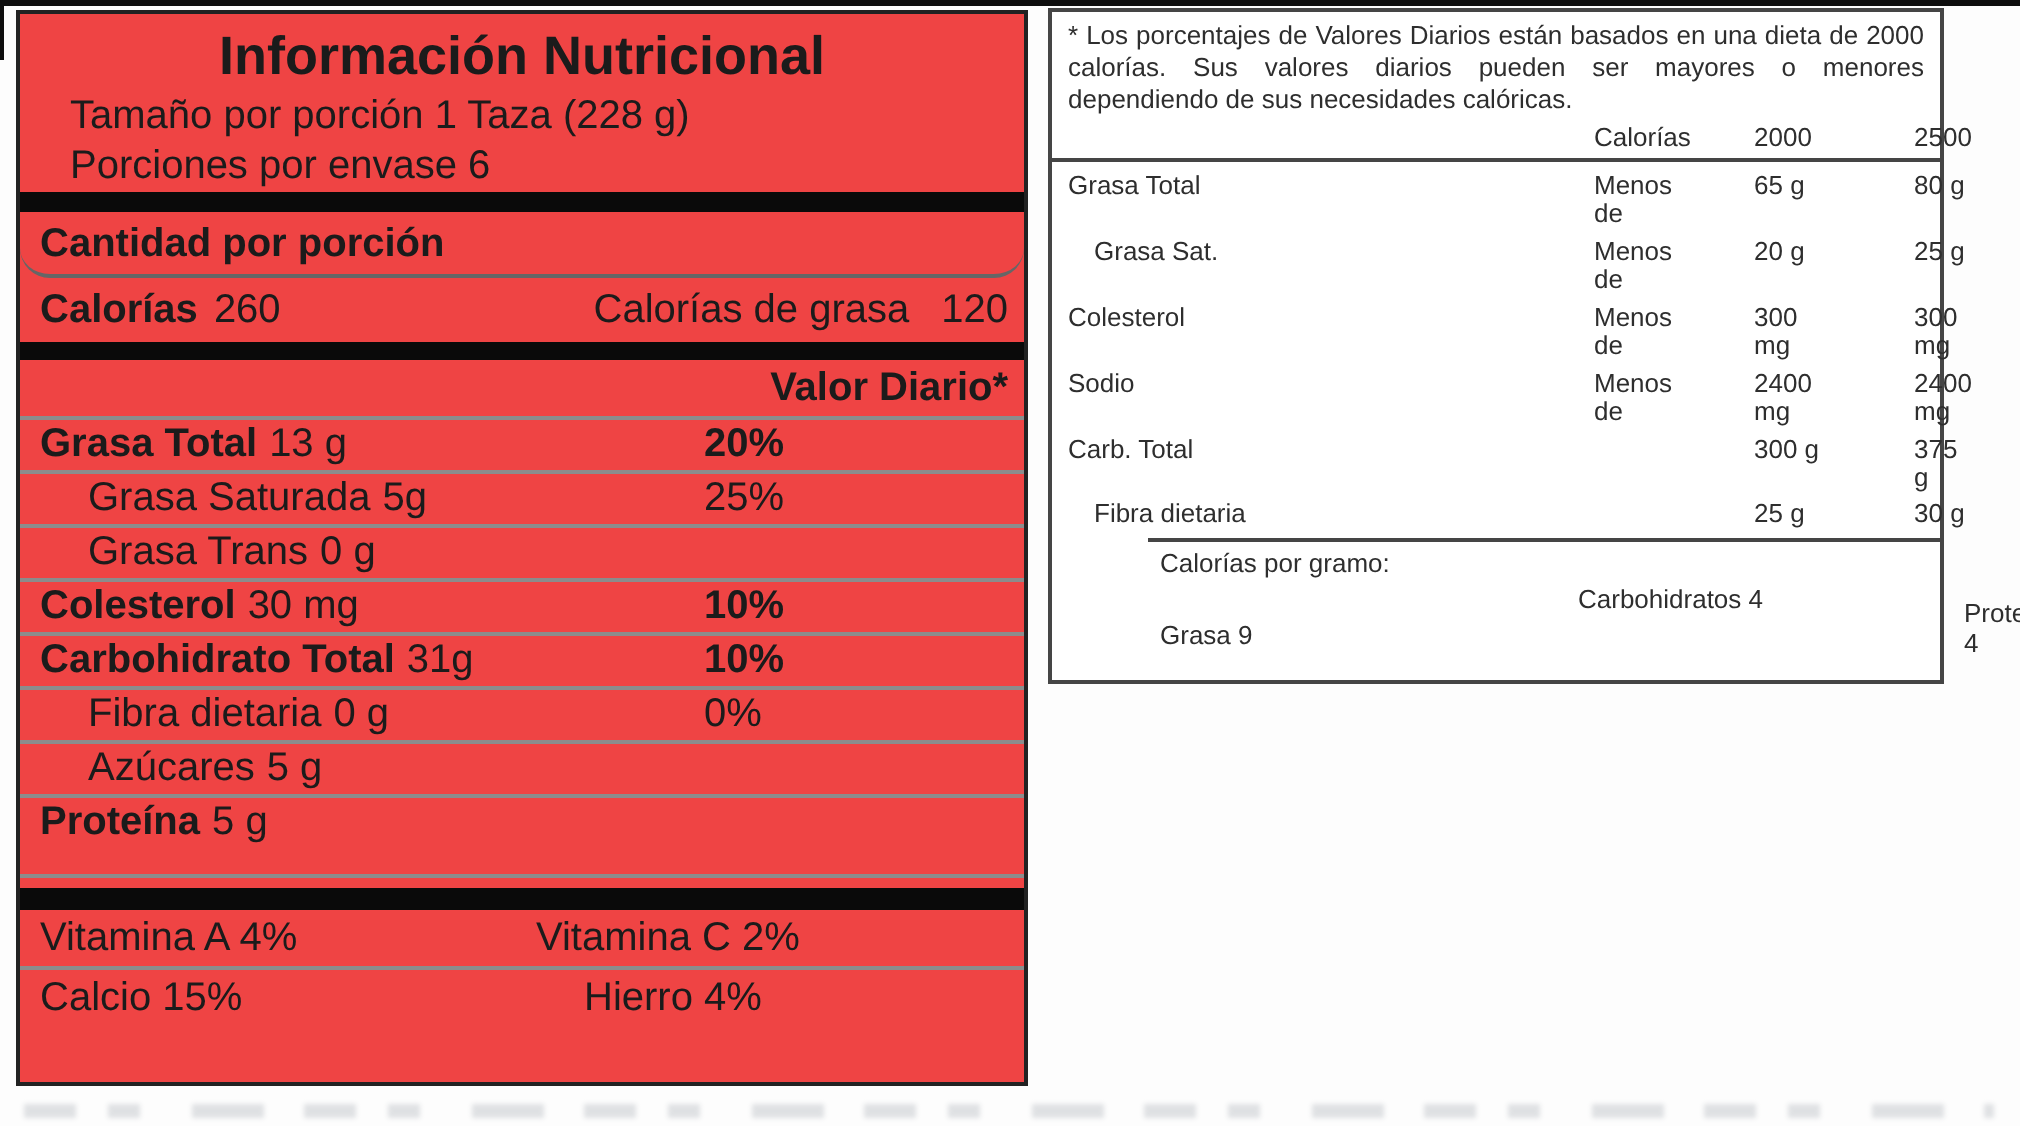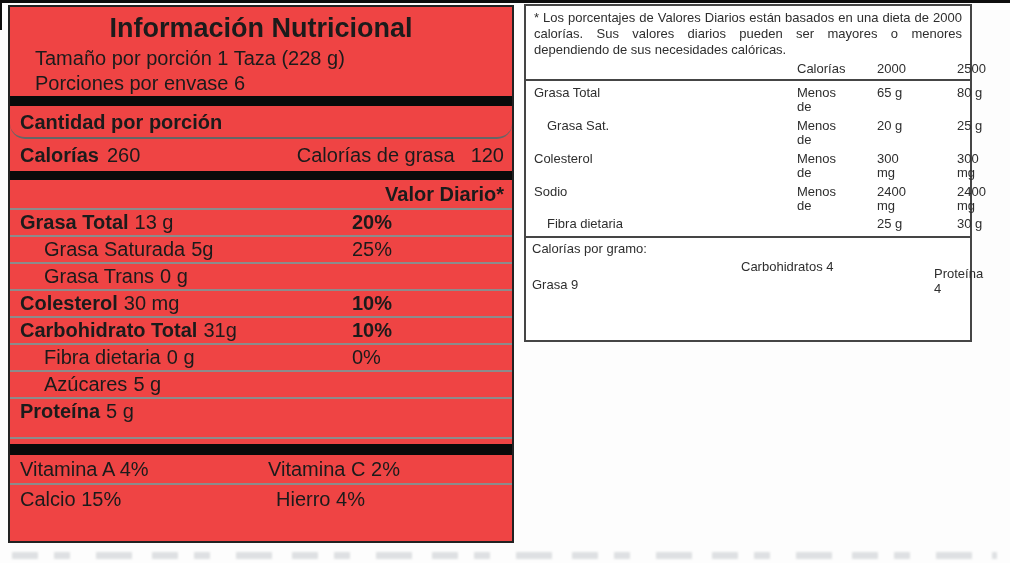--- a/index.html
+++ b/index.html
@@ -34,38 +34,38 @@
   .nrow{position:relative;font-size:20px;line-height:21px;padding:2px 8px 2px 10px;border-bottom:2px solid #8c8c8c;}
   .nrow.ind{padding-left:34px;}
   .nrow.bold .nname,.nrow.bold .ndv{font-weight:bold;}
   .nrow .namt{margin-left:6px;}
   .nrow .ndv{position:absolute;left:342px;top:2px;}
   .nrow.tall{height:34px;}
   .gap8{height:5px;}
   .vitrow{position:relative;font-size:20px;line-height:22px;padding:3px 8px 3px 10px;border-bottom:2px solid #8c8c8c;}
   .vitrow:last-child{border-bottom:none;}
   .vit2{position:absolute;left:258px;top:3px;}
-  .vit2b{left:266px;}
+  .vit2b{left:282px;}
 
   
   .panel-right{
     position:absolute;left:524px;top:4px;width:448px;height:338px;
     border:2px solid #454545;background:#fff;box-sizing:border-box;
     font-size:13px;color:#2e2e2e;
   }
   .fnote{padding:4px 8px 3px;text-align:justify;line-height:16px;}
   .fgrid{display:grid;grid-template-columns:263px 80px 80px 1fr;padding:0 8px;align-items:start;}
   .fhead{padding-bottom:3px;border-bottom:2px solid #454545;line-height:15px;}
   .frow{margin-top:5px;line-height:14px;}
   .frow.last{margin-top:4px;}
   .frow.ind .fn{padding-left:13px;}
   .fq{display:inline-block;width:46px;}
   .fv3{display:inline-block;width:40px;}
   .fv4{display:inline-block;width:30px;}
-  .cpg{border-top:2px solid #454545;margin-top:5px;position:relative;height:70px;}
+  .cpg{border-top:2px solid #454545;margin-top:5px;position:relative;height:70px;margin-left:48px;}
   .cpg .lbl{position:absolute;left:6px;top:3px;}
   .cpg .carbs{position:absolute;left:215px;top:21px;}
   .cpg .fat{position:absolute;left:6px;top:39px;}
   .cpg .prot{position:absolute;left:408px;top:28px;width:56px;line-height:15px;}
 
   
   .bottom-noise{
     position:absolute;left:12px;top:552px;width:985px;height:7px;
     opacity:.30;filter:blur(1.3px);
     background:repeating-linear-gradient(90deg,
@@ -173,20 +173,26 @@
     <span><span class="fq">Menos de</span></span>
     <span><span class="fv3">300 mg</span></span>
     <span><span class="fv4">300 mg</span></span>
   </div>
   <div class="fgrid frow">
     <span class="fn">Sodio</span>
     <span><span class="fq">Menos de</span></span>
     <span><span class="fv3">2400 mg</span></span>
     <span><span class="fv4">2400 mg</span></span>
   </div>
+  <div class="fgrid frow">
+    <span class="fn">Carb. Total</span>
+    <span><span class="fq"></span></span>
+    <span><span class="fv3">300 g</span></span>
+    <span><span class="fv4">375 g</span></span>
+  </div>
   <div class="fgrid frow ind last">
     <span class="fn">Fibra dietaria</span>
     <span><span class="fq"></span></span>
     <span><span class="fv3">25 g</span></span>
     <span><span class="fv4">30 g</span></span>
   </div>
 
   <div class="cpg">
     <span class="lbl">Calorías por gramo:</span>
     <span class="carbs">Carbohidratos 4</span>

